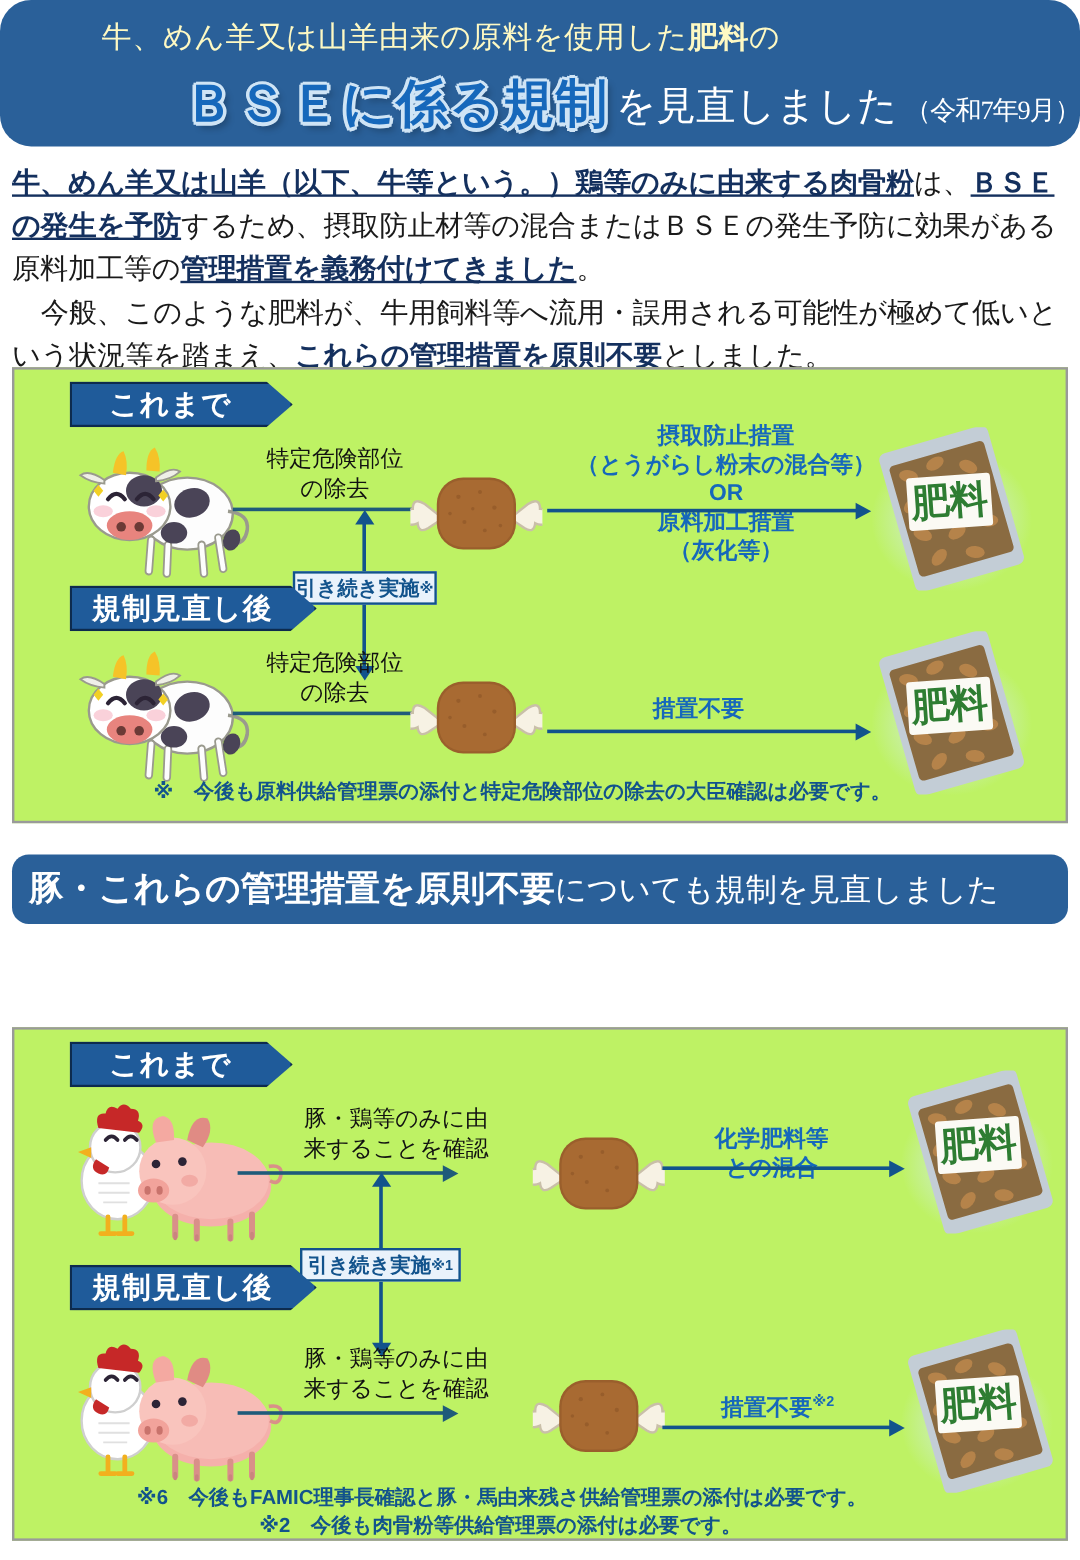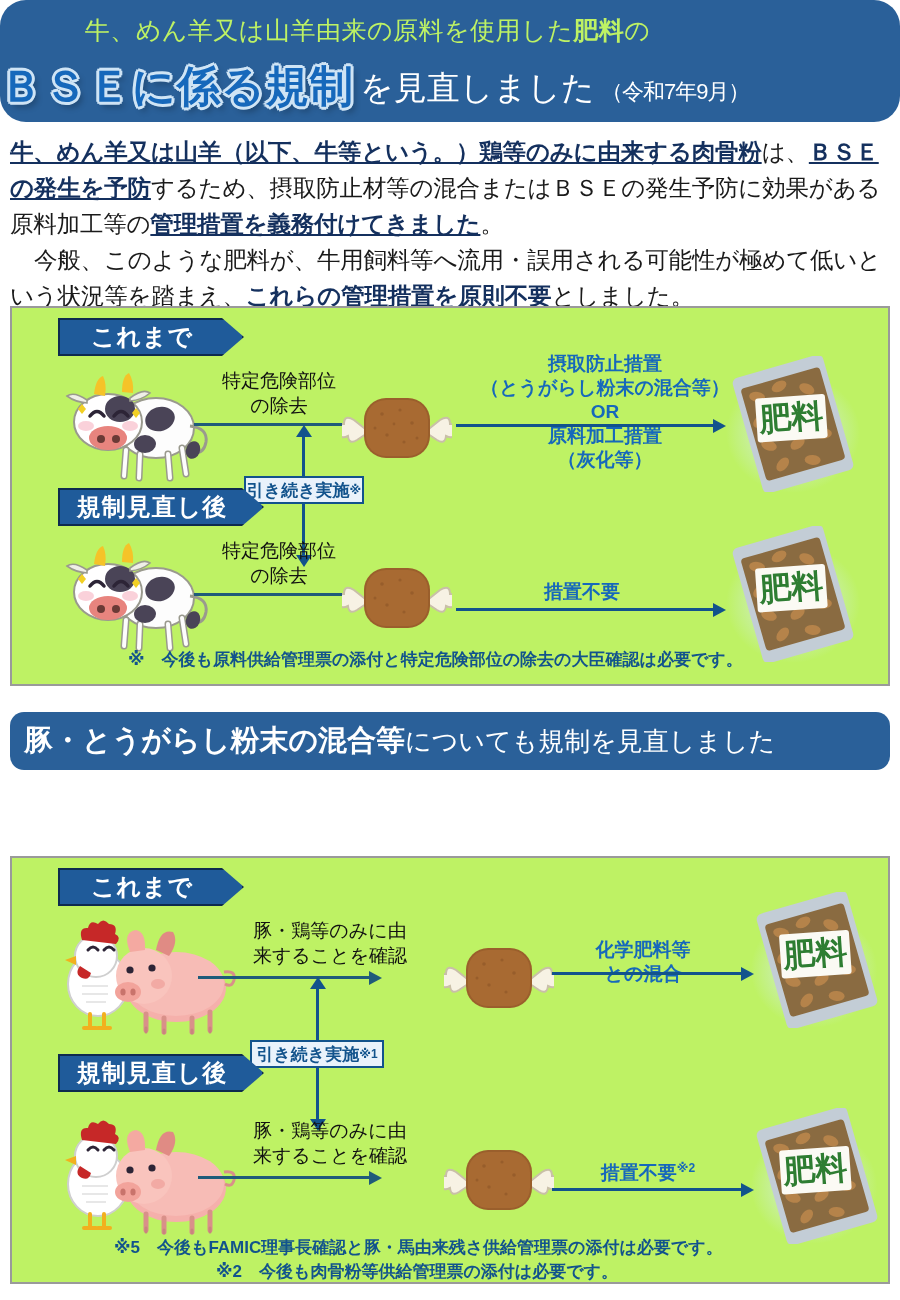--- a/index.html
+++ b/index.html
@@ -13,27 +13,28 @@
   .page{position:relative;width:900px;height:1300px;}
 
   
   .banner{
     position:absolute;left:0;top:0;width:900px;height:122px;
     background:#2a6099;border-radius:26px;
     box-sizing:border-box;
   }
   .banner-line1{
     position:absolute;left:0;top:14px;width:735px;text-align:center;
-    color:#bef264;font-size:25px;font-weight:400;letter-spacing:.5px;
+    color:#fef9c3;font-size:25px;font-weight:400;letter-spacing:.5px;
     white-space:nowrap;
   }
   .banner-line1 b{font-weight:700;}
   .banner-line2{
-    position:absolute;left:0;top:58px;width:900px;text-align:left;
+    position:absolute;left:0;top:58px;width:900px;text-align:right;
     white-space:nowrap;
+    font-family:Liberation Serif, serif;
   }
   .bse-big{
     font-size:43px;font-weight:700;color:#1668bb;letter-spacing:1px;
     text-shadow:
       -2px -2px 0 #cfe4f5, 2px -2px 0 #cfe4f5,
       -2px  2px 0 #cfe4f5, 2px  2px 0 #cfe4f5,
        0px -3px 0 #cfe4f5, 0px  3px 0 #cfe4f5,
       -3px  0px 0 #cfe4f5, 3px  0px 0 #cfe4f5,
        4px 5px 6px rgba(0,0,0,.30);
     vertical-align:-2px;
@@ -88,21 +89,21 @@
   .h-arrow::after{
     content:"";position:absolute;right:-12px;top:-5.5px;
     border-left:13px solid #1f5b7a;
     border-top:7px solid transparent;border-bottom:7px solid transparent;
   }
   .blue-arrow{background:#12538c;}
   .blue-arrow::after{border-left-color:#12538c;}
 
   .arrow-label{
     position:absolute;text-align:center;font-size:19px;line-height:25px;
-    color:#111;white-space:nowrap;font-family:Liberation Mono, monospace;
+    color:#111;white-space:nowrap;
   }
   .arrow-label-blue{
     position:absolute;text-align:center;font-size:19px;line-height:24px;
     color:#1668bb;font-weight:700;white-space:nowrap;
   }
   .sup{font-size:12px;vertical-align:super;}
 
   
   .v-arrow{position:absolute;width:3px;background:#12538c;}
   .v-arrow.up::before{
@@ -343,21 +344,21 @@
           <text x="65" y="72" font-size="32" font-weight="700" fill="#2e7d32" text-anchor="middle" font-family="'Liberation Sans',sans-serif">肥料</text>
         </g>
       </g>
     </svg>
 
     <div class="note" style="left:116px;top:340px;">※　今後も原料供給管理票の添付と特定危険部位の除去の大臣確認は必要です。</div>
   </div>
 
   <div class="sec2-banner">
     <div class="txt">
-      <span class="sec2-strong">豚・とうがらし粉末の混合等</span><span class="sec2-rest">についても規制を見直しました</span>
+      <span class="sec2-strong">豚・これらの管理措置を原則不要</span><span class="sec2-rest">についても規制を見直しました</span>
     </div>
   </div>
 
 
   <div class="panel" id="panel2">
 
     <div class="stage-tag" style="left:46px;top:10px;width:186px;">
       <span>これまで</span>
     </div>
 
@@ -552,17 +553,17 @@
           <ellipse cx="44" cy="104" rx="8" ry="5" transform="rotate(-35 44 104)"></ellipse>
           <ellipse cx="74" cy="108" rx="8" ry="5" transform="rotate(20 74 108)"></ellipse>
         </g>
         <g transform="rotate(12 65 62)">
           <rect x="30" y="40" width="70" height="44" rx="3" fill="#fbfaf4"></rect>
           <text x="65" y="72" font-size="32" font-weight="700" fill="#2e7d32" text-anchor="middle" font-family="'Liberation Sans',sans-serif">肥料</text>
         </g>
       </g>
     </svg>
 
-    <div class="note" style="left:102px;top:378px;">※5　今後もFAMIC理事長確認と豚・馬由来残さ供給管理票の添付は必要です。</div>
+    <div class="note" style="left:102px;top:378px;">※6　今後もFAMIC理事長確認と豚・馬由来残さ供給管理票の添付は必要です。</div>
     <div class="note" style="left:204px;top:402px;">※2　今後も肉骨粉等供給管理票の添付は必要です。</div>
   </div>
 
 </div>
 
 </body></html>

